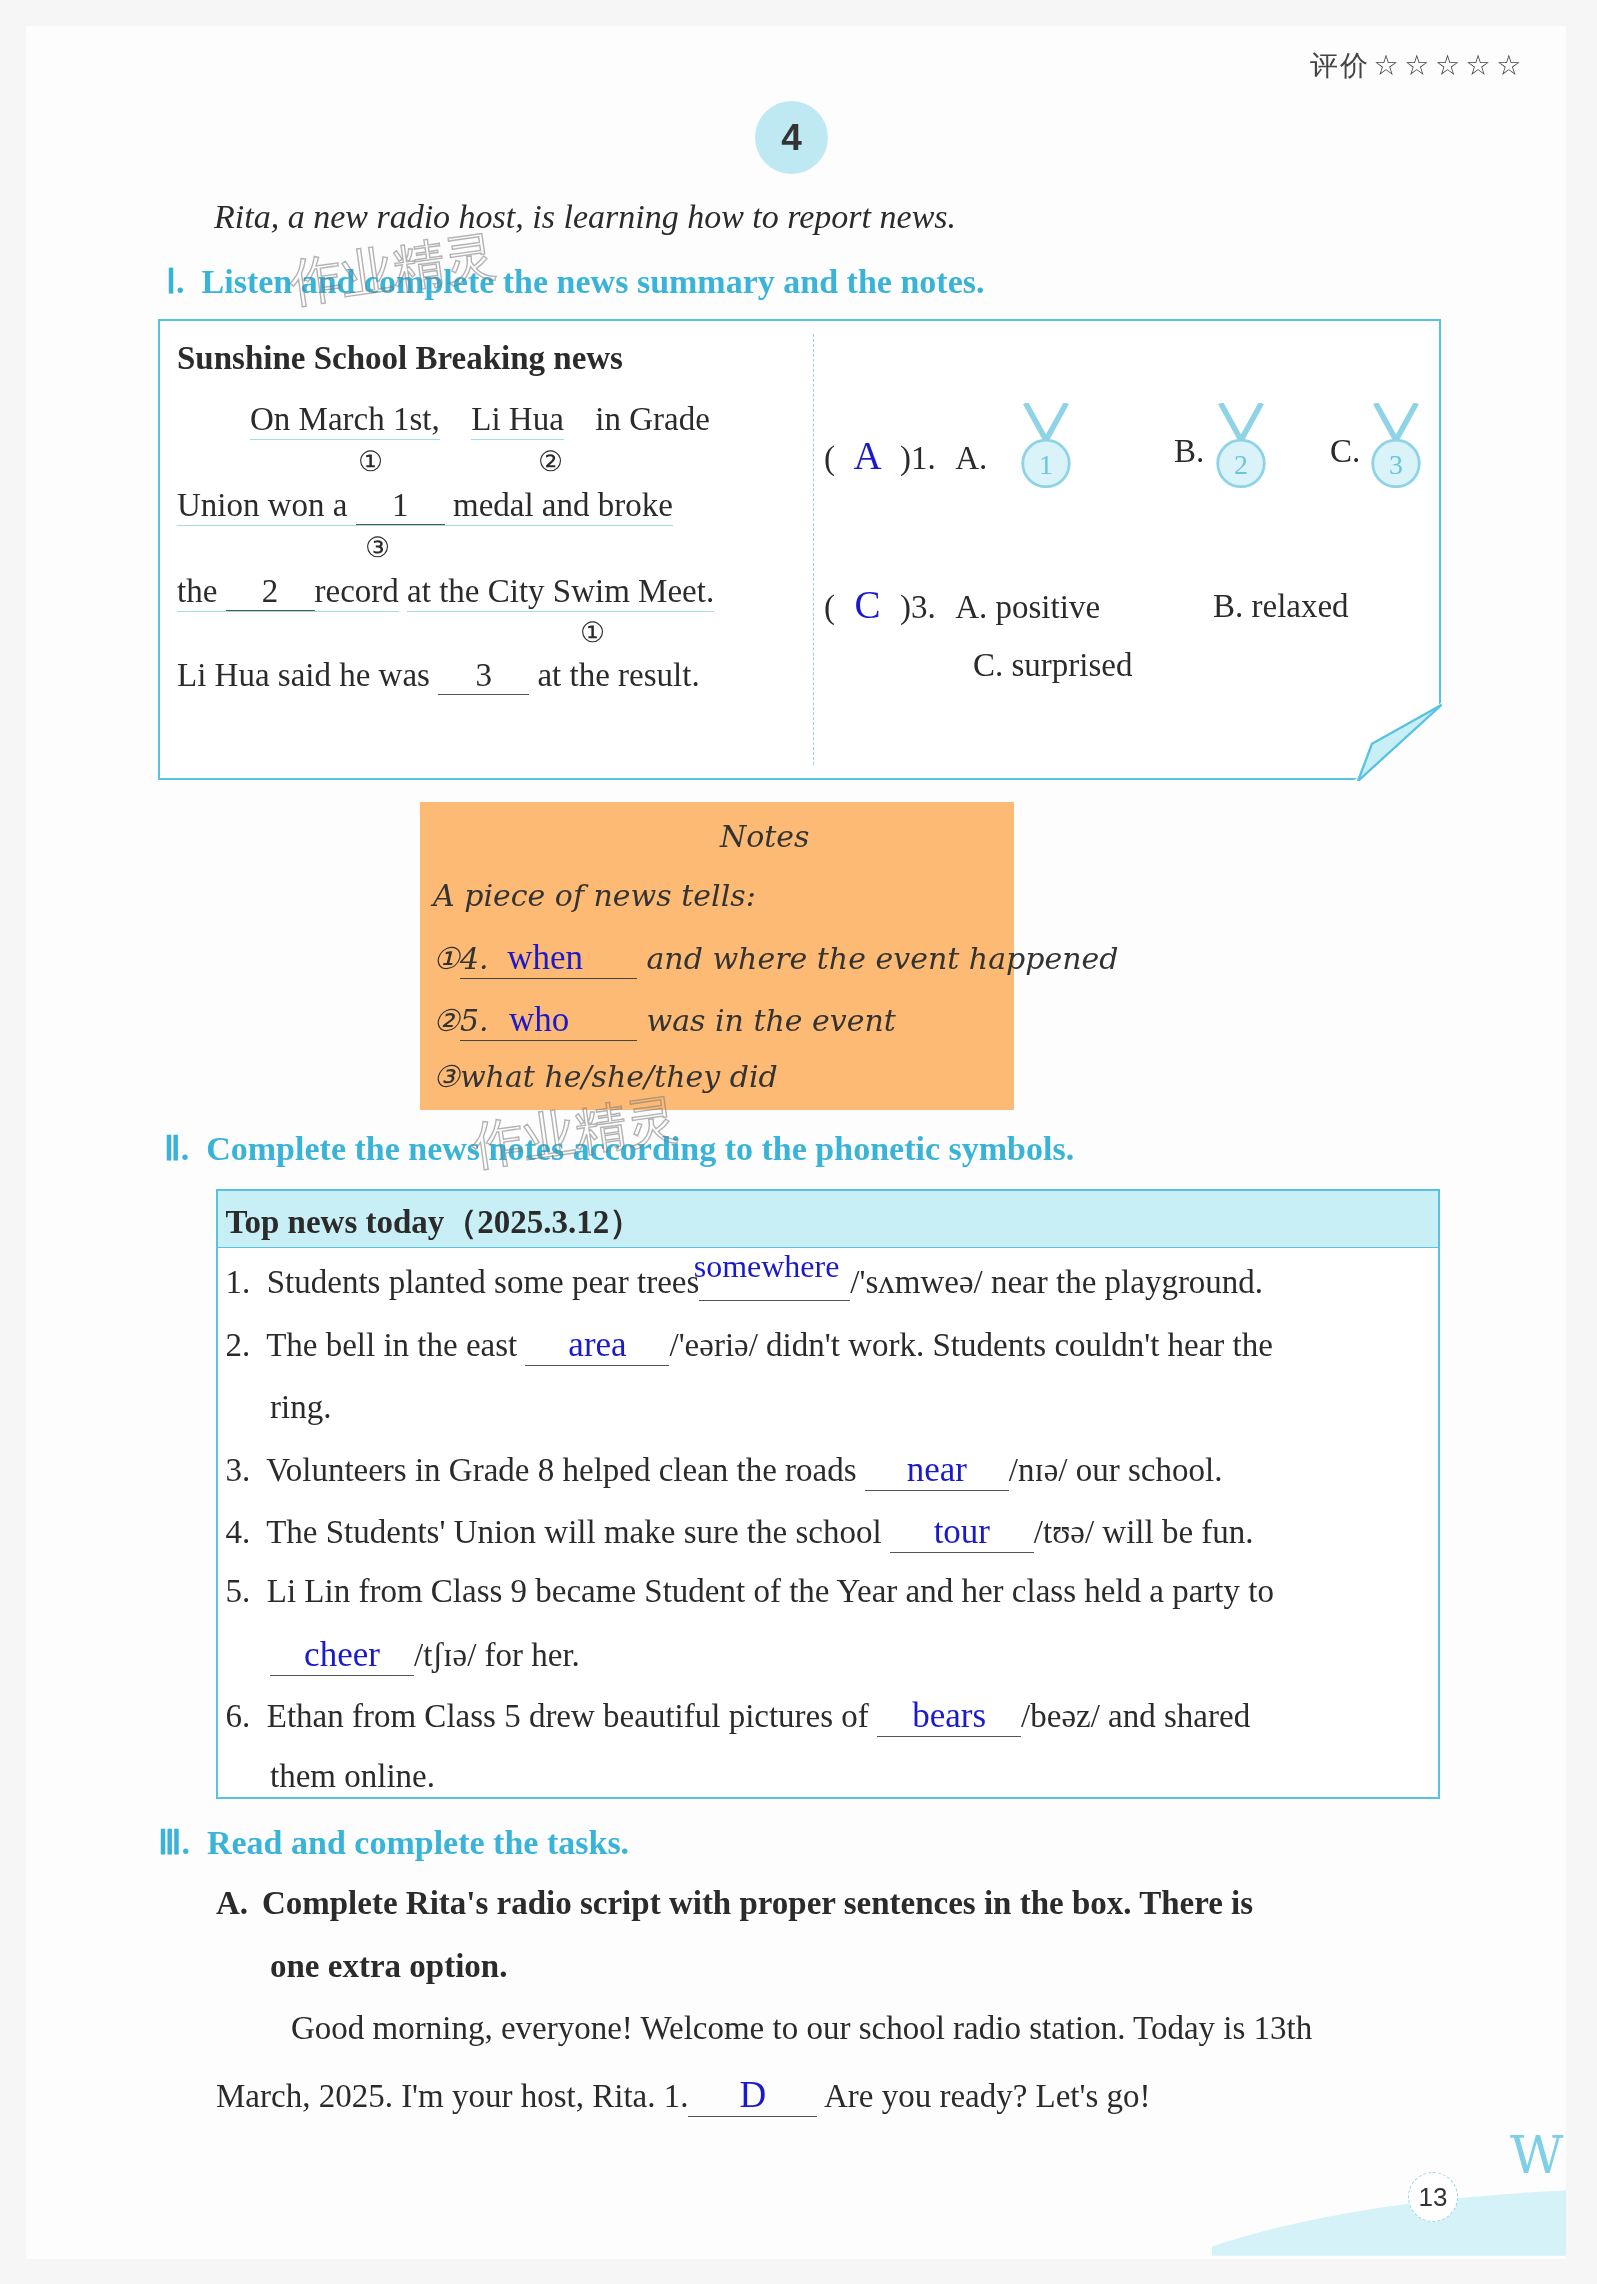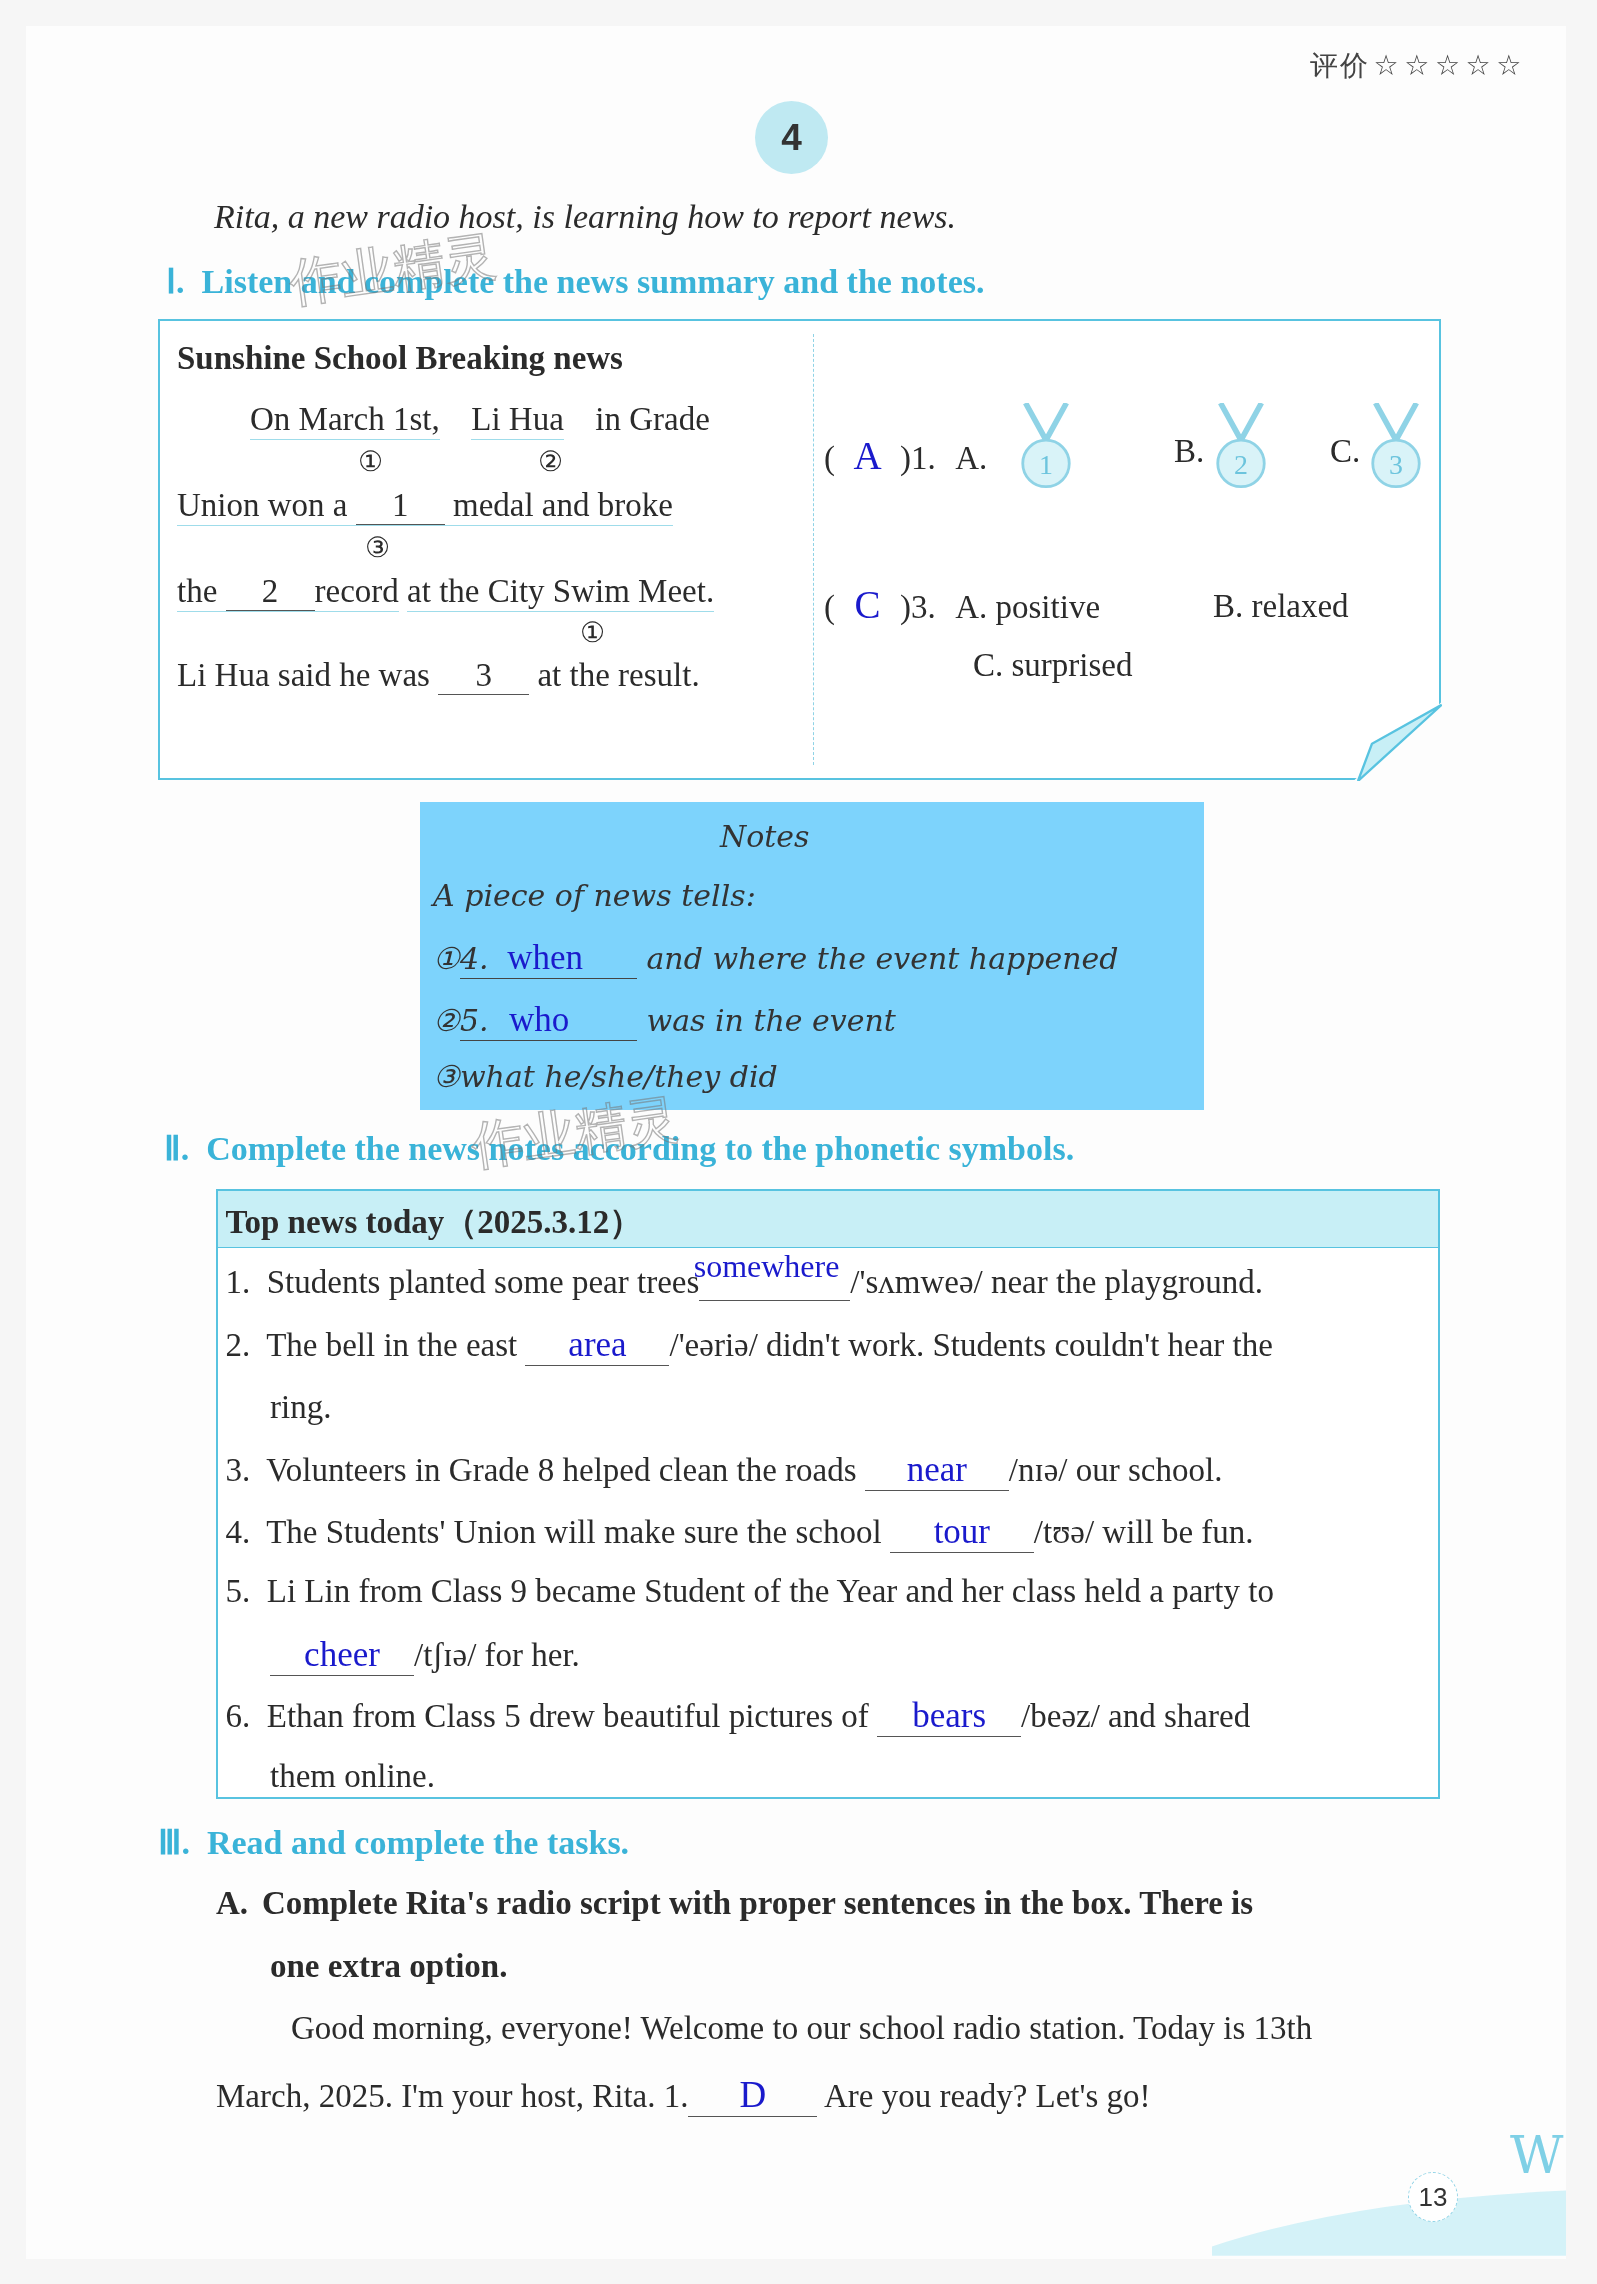--- a/index.html
+++ b/index.html
@@ -17,21 +17,21 @@
   .sec-h .num { margin-right:17px; }
   .box1 { position:absolute; left:158px; top:319px; width:1279px; height:457px; border:2.3px solid #58c3e0; background:#fff; }
   .box1 .divider { position:absolute; left:653px; top:13px; bottom:13px; border-left:1.9px dashed #8fd3e6; }
   .fold { position:absolute; right:-2.8px; bottom:-2.8px; width:89px; height:79px; }
   .t { font-size:33px; }
   .bold { font-weight:bold; }
   .uline { border-bottom:1.9px solid #9fdcea; padding-bottom:1.9px; }
   .blank { display:inline-block; border-bottom:1.9px solid #555; text-align:center; }
   .circ { font-size:28px; }
   .medal { position:absolute; width:56px; height:93px; }
-  .notes { position:absolute; left:420px; top:802px; width:784px; height:308px; background:#7dd3fc; }
+  .notes { position:absolute; left:420px; top:802px; width:594px; height:308px; background:#fdba74; }
   .hand { font-family:"DejaVu Serif", serif; font-style:italic; font-size:30px; color:#333; }
   .news { position:absolute; left:216px; top:1189px; width:1208px; height:606px; border:2.3px solid #58c3e0; background:#fff;padding-left:12px; }
   .news .hdr { position:absolute; left:0; top:0; right:0; height:56px; background:#c8eff6; border-bottom:1.9px solid #58c3e0; }
   .nt { font-size:33px; }
   .pgnum { left:1408px; top:2172px; width:48px; height:48px; border:1.9px dashed #8fd3e6; border-radius:50%;
            text-align:center; line-height:48px; font-family:"Liberation Sans", sans-serif; font-size:26px; color:#333; background:#fff; }
   .wave { position:absolute; left:1212px; top:2181px; width:354px; height:75px; }
   .wm { font-family:"DejaVu Sans", sans-serif; color:transparent; -webkit-text-stroke:1.4px #777; font-size:52px; opacity:0.55; }
 </style>
 </head>

